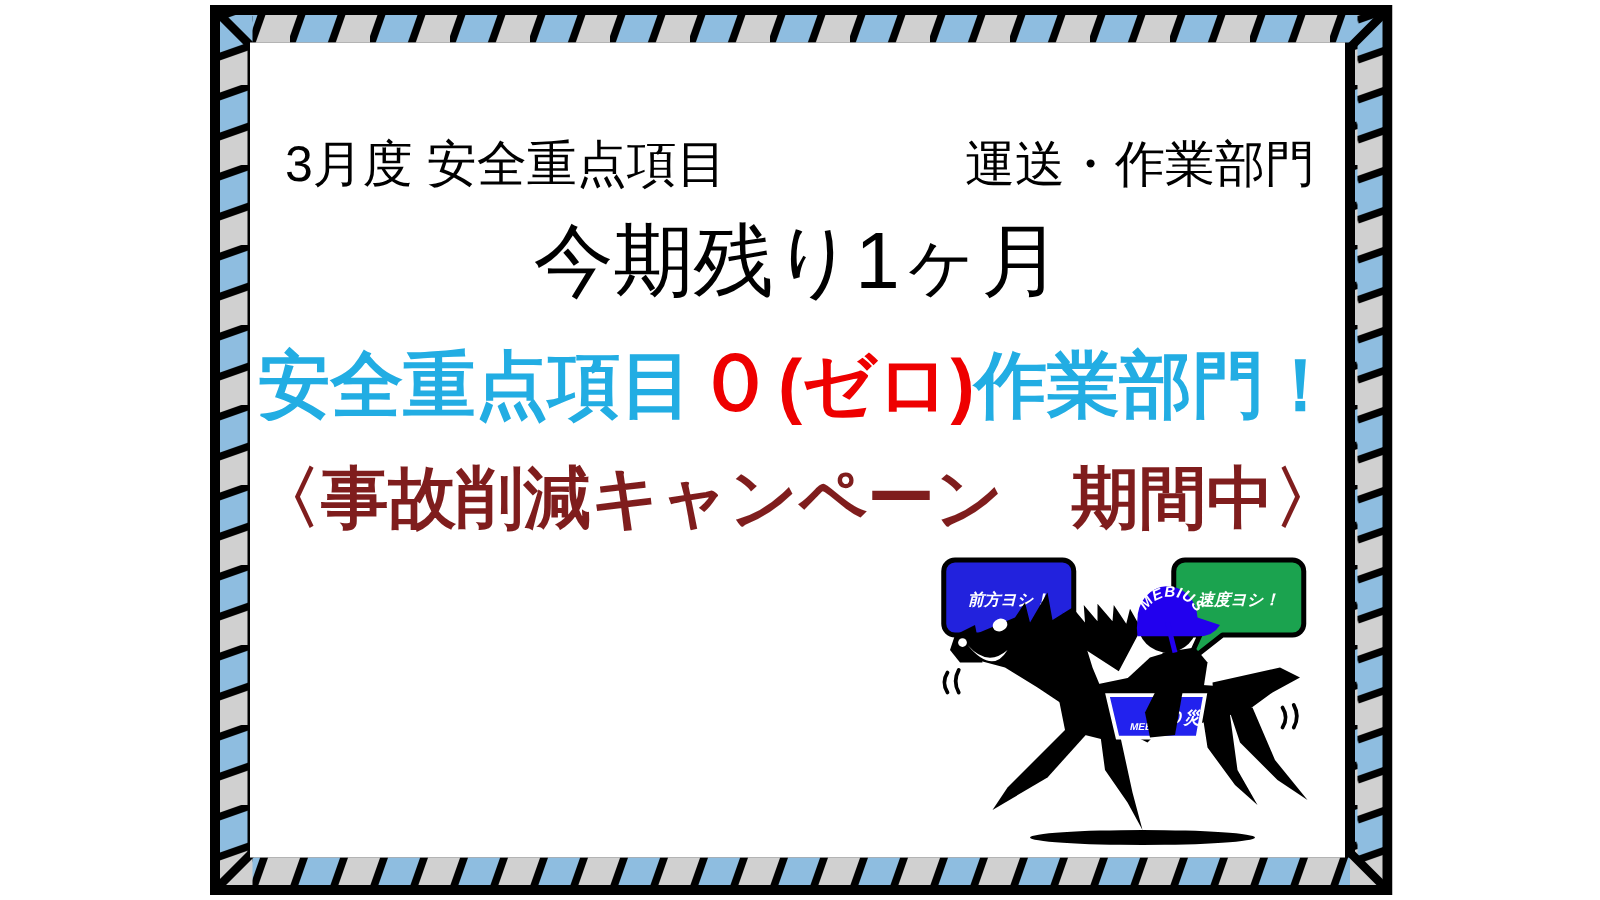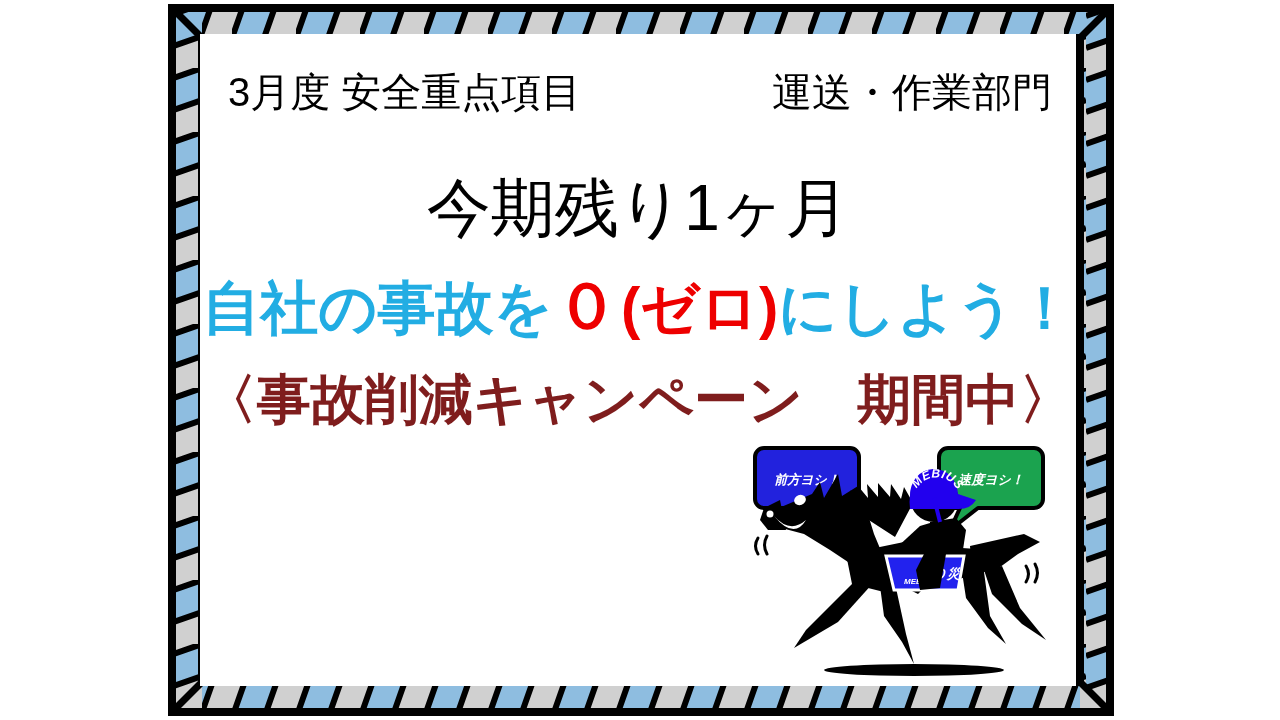--- a/index.html
+++ b/index.html
@@ -61,20 +61,21 @@
   .header-left, .header-right {
     font-size: 40px;
     line-height: 1;
     color: #000000;
     font-weight: 400;
     white-space: nowrap;
     letter-spacing: 0px;
   }
   .header-right {
     margin-right: 6px;
+    margin-top: 40px;
   }
 
   
   .headline {
     position: absolute;
     left: 200px;
     top: 176px;
     width: 876px;
     text-align: center;
     font-size: 64px;
@@ -200,21 +201,21 @@
   <div class="canvas"></div>
 
   <div class="header-row">
     <div class="header-left">3月度 安全重点項目</div>
     <div class="header-right">運送・作業部門</div>
   </div>
 
   <div class="headline">今期残り1ヶ月</div>
 
   <div class="line2">
-    <span class="cy">自社の事故を</span><span class="rd zero-num">０</span><span class="rd">(</span><span class="rd">ゼロ</span><span class="rd">)</span><span class="cy">にしよう！</span>
+    <span class="cy">安全重点項目</span><span class="rd zero-num">０</span><span class="rd">(</span><span class="rd">ゼロ</span><span class="rd">)</span><span class="cy">作業部門！</span>
   </div>
 
   <div class="line3">〈事故削減キャンペーン　期間中〉</div>
 
   <div class="illustration">
     <svg viewBox="0 0 340 248">
 
       <g>
         <path d="M30,10 h86 a9,9 0 0 1 9,9 v42 a9,9 0 0 1 -9,9 h-22 l8,22 l-26,-22 h-46 a9,9 0 0 1 -9,-9 v-42 a9,9 0 0 1 9,-9 z" fill="#2222DD" stroke="#000000" stroke-width="4" stroke-linejoin="round"></path>
         <text class="bubble-text" x="73" y="46" text-anchor="middle">前方ヨシ！</text>

